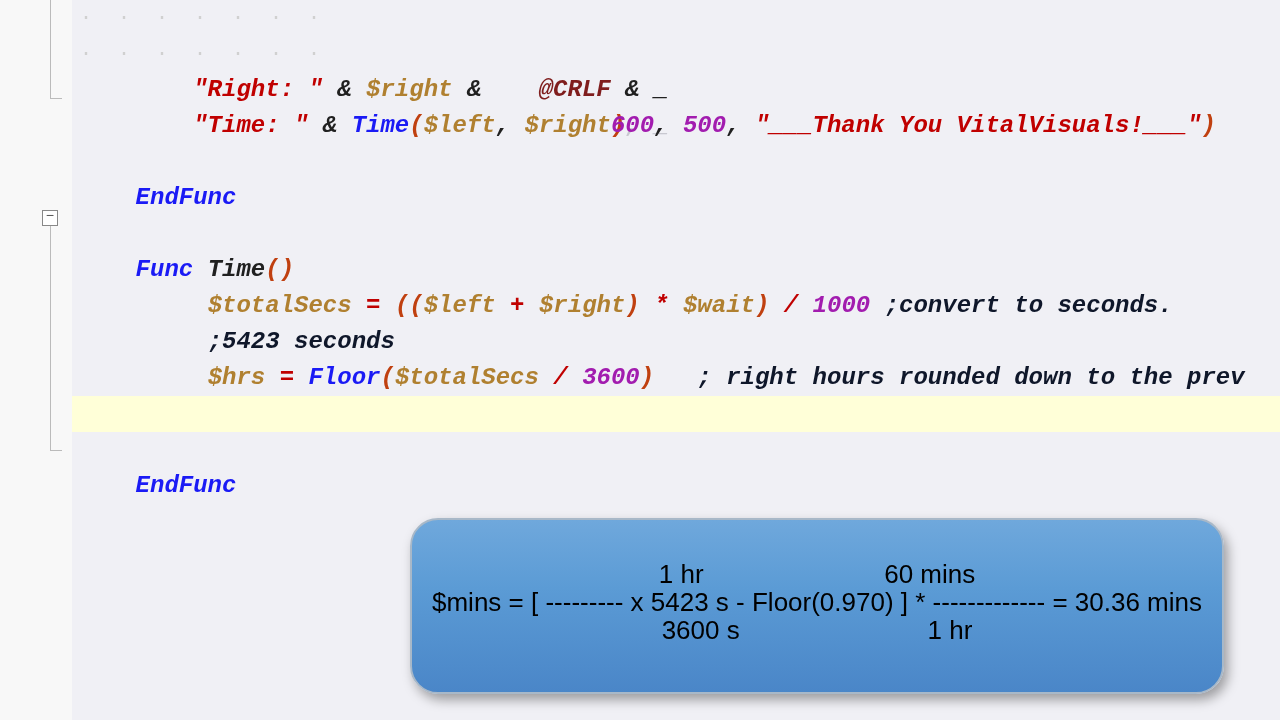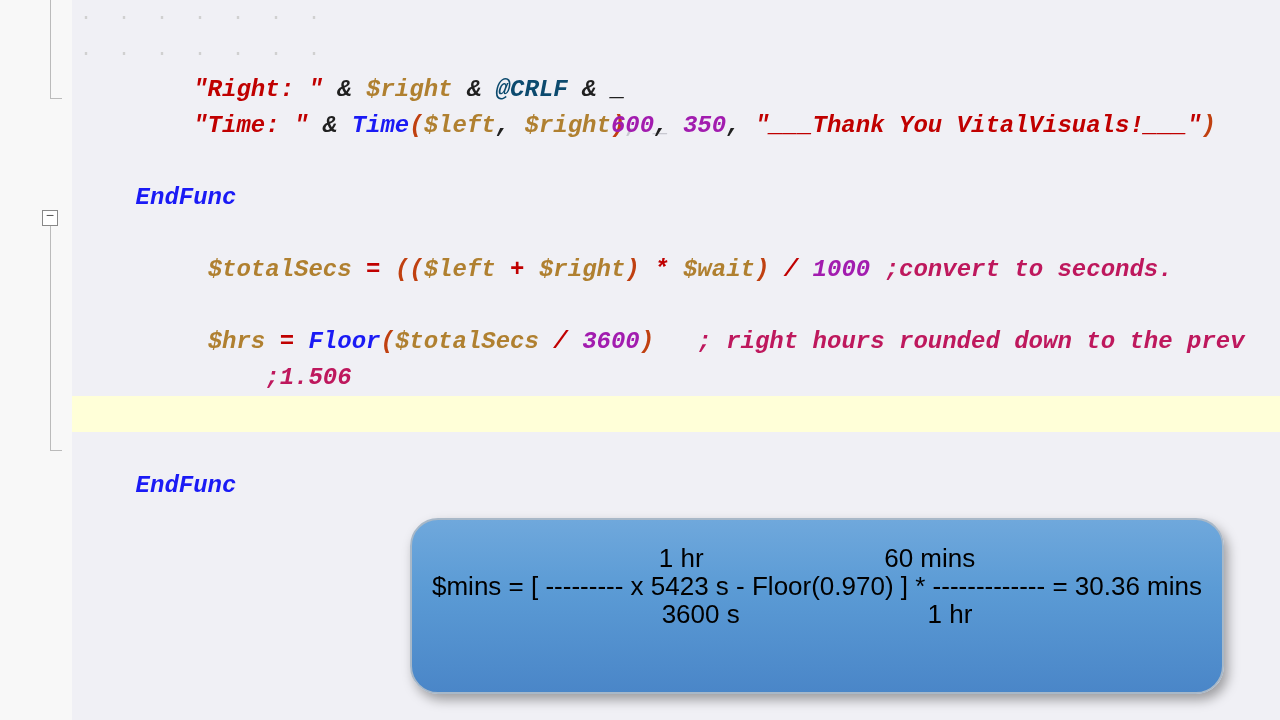--- a/index.html
+++ b/index.html
@@ -70,25 +70,25 @@
     bottom: 0;
     color: #d0d0d0;
     font-style: normal;
     font-weight: normal;
     letter-spacing: 26px;
     font-size: 20px;
     pointer-events: none;
   }
   .kw { color: #1a1af5; margin-top: 34px; }
   .str { color: #c00000; }
-  .macro { color: #0c4a6e; }
+  .macro { color: #7f1d1d; margin-left: 43px; }
   .var { color: #b08030; text-align: right; }
   .func { color: #1a1af5; font-style: italic; }
   .num { color: #a21caf; }
-  .comment { color: #be185d; }
+  .comment { color: #0f172a; }
   .op { color: #c00000; }
   .plain { color: #202020; }
   .paren { color: #c04010; }
   .light { color: #c8c8d0; }
   
   .callout {
     position: absolute;
     left: 410px;
     top: 518px;
     width: 810px;
@@ -98,21 +98,21 @@
     border: 2px solid #a8b8c8;
     box-shadow: 4px 6px 12px rgba(0,0,0,0.35);
     color: #000;
     font-family: Arial, sans-serif;
     font-style: normal;
     font-weight: normal;
     font-size: 26px;
   }
   .callout .formula {
     position: absolute;
-    top: 24px;
+    top: 40px;
     width: 100%;
     text-align: center;
     line-height: 28px;
   }
 </style>
 </head>
 <body>
 
 <div class="gutter">
   <div class="fold-line" style="left:50px; top:0; height:98px;"></div>
@@ -128,47 +128,47 @@
     <span class="whitespace-dots">·······</span>
     <span>    </span><span class="str">"Right: "</span><span class="plain"> &amp; </span><span class="var">$right</span><span class="plain"> &amp; </span><span class="macro">@CRLF</span><span class="plain"> &amp; _</span>
   </div>
 
   <div class="line">
     <span class="whitespace-dots">·······</span>
     <span>    </span><span class="str">"Time: "</span><span class="plain"> &amp; </span><span class="func">Time</span><span class="paren">(</span><span class="var">$left</span><span class="plain">, </span><span class="var">$right</span><span class="paren">)</span><span class="plain light">, _</span>
   </div>
 
   <div class="line light">
-    <span>                                 </span><span class="num">600</span><span class="plain">, </span><span class="num">350</span><span class="plain">, </span><span class="str">"___Thank You VitalVisuals!___"</span><span class="paren">)</span>
+    <span>                                 </span><span class="num">600</span><span class="plain">, </span><span class="num">500</span><span class="plain">, </span><span class="str">"___Thank You VitalVisuals!___"</span><span class="paren">)</span>
   </div>
 
   <div class="line"> </div>
 
   <div class="line">
     <span class="kw">EndFunc</span>
   </div>
 
   <div class="line"> </div>
 
+  <div class="line">
+    <span class="kw">Func</span><span> </span><span class="plain">Time</span><span class="paren">(</span><span class="paren">)</span>
+  </div>
 
   <div class="line">
     <span>     </span><span class="var">$totalSecs</span><span class="op"> = </span><span class="paren">((</span><span class="var">$left</span><span class="op"> + </span><span class="var">$right</span><span class="paren">)</span><span class="op"> * </span><span class="var">$wait</span><span class="paren">)</span><span class="op"> / </span><span class="num">1000</span><span> </span><span class="comment">;convert to seconds.</span>
   </div>
 
   <div class="line">
-    <span>     </span>
+    <span>     </span><span class="comment">;5423 seconds</span>
   </div>
 
   <div class="line">
     <span>     </span><span class="var">$hrs</span><span class="op"> = </span><span class="func">Floor</span><span class="paren">(</span><span class="var">$totalSecs</span><span class="op"> / </span><span class="num">3600</span><span class="paren">)</span><span>   </span><span class="comment">; right hours rounded down to the prev</span>
   </div>
 
-  <div class="line">
-    <span>         </span><span class="comment">;1.506</span>
-  </div>
 
   <div class="line">
     <span>     </span><span class="var">$mins</span><span class="op"> = </span><span class="func">Floor</span><span class="paren">( ( (</span><span class="var">$totalSecs</span><span class="op"> / </span><span class="num">3600</span><span class="paren">)</span><span class="op"> - </span><span class="var">$hrs</span><span class="paren"> )</span><span class="op"> * </span><span class="num">60</span><span class="paren"> )</span><span>  </span><span class="comment">;* 60)</span><span> </span><span class="comment">;returns minu</span>
   </div>
 
   <div class="line highlight"> </div>
 
   <div class="line">
     <span class="kw">EndFunc</span>
   </div>

